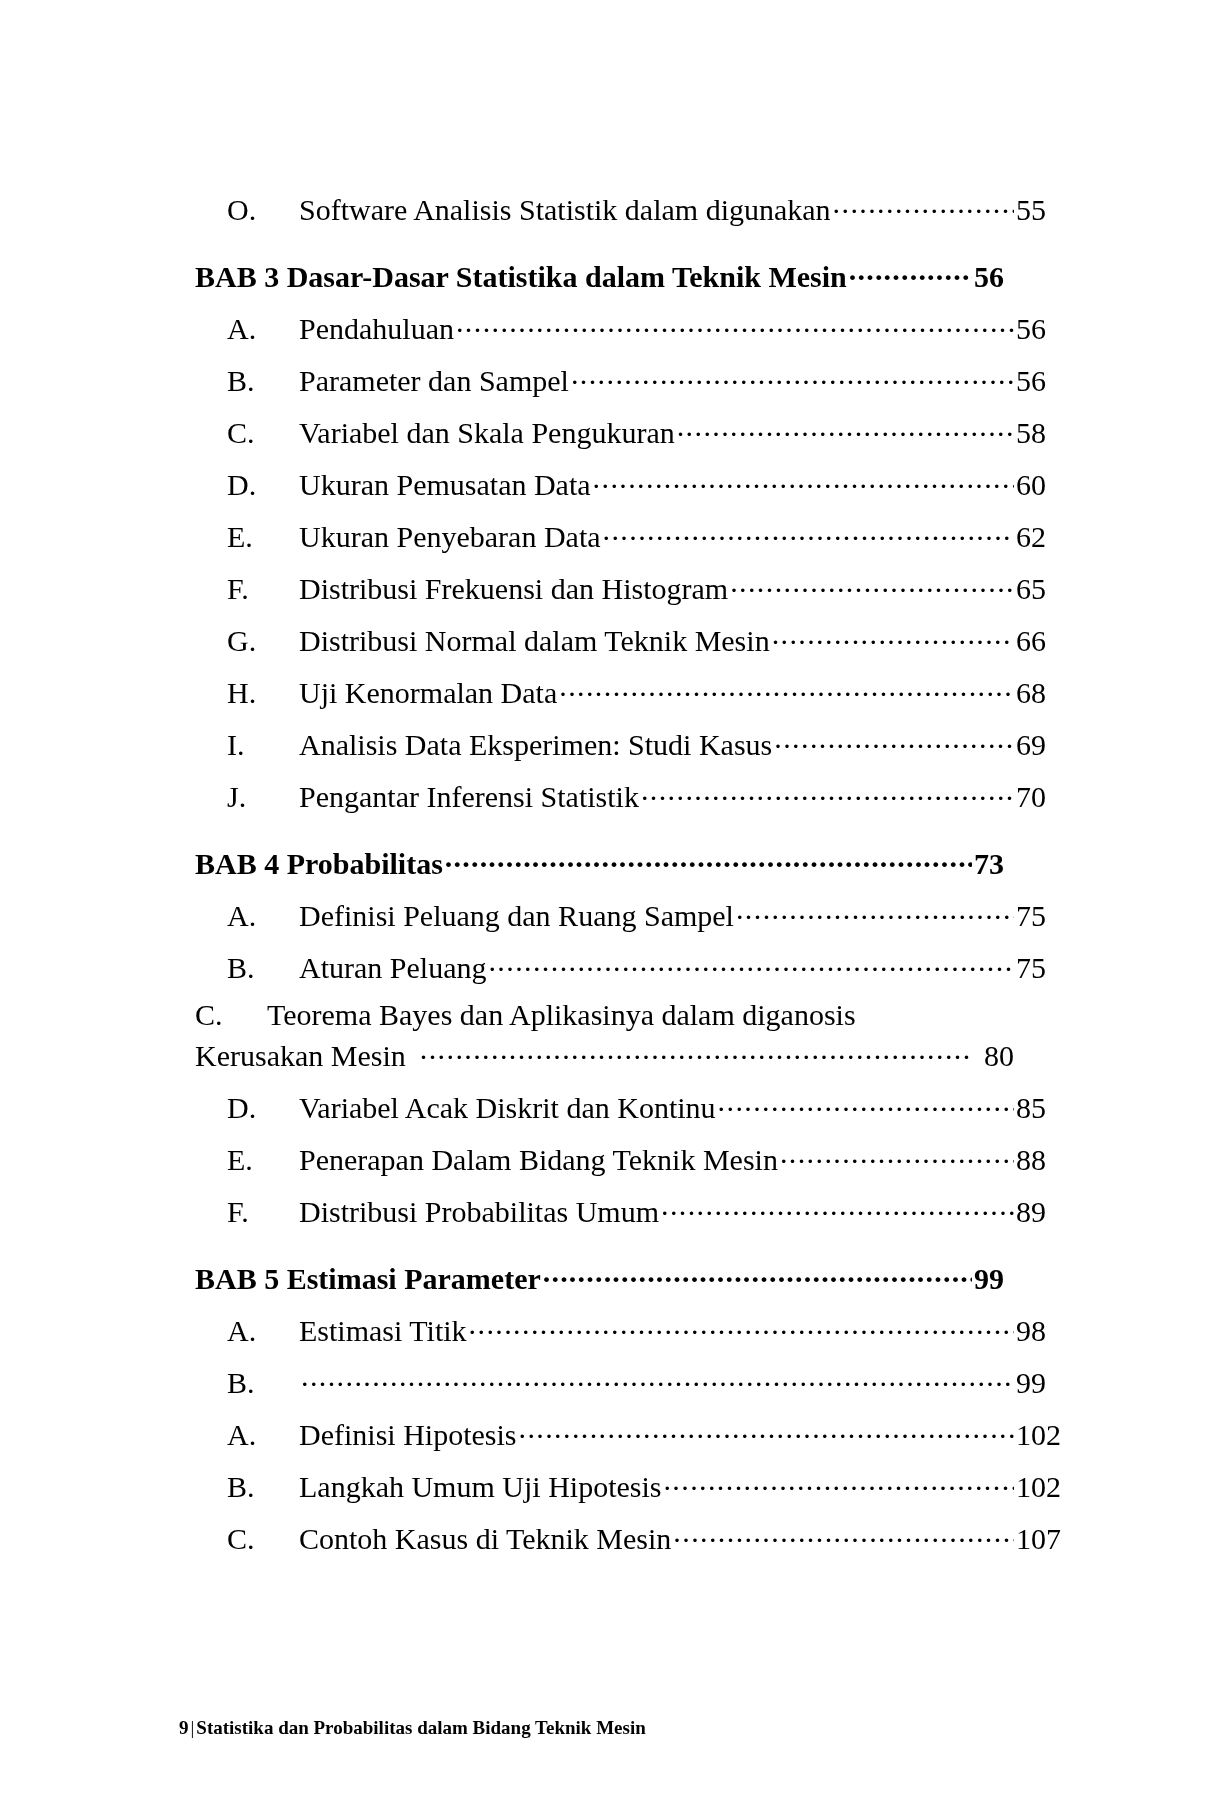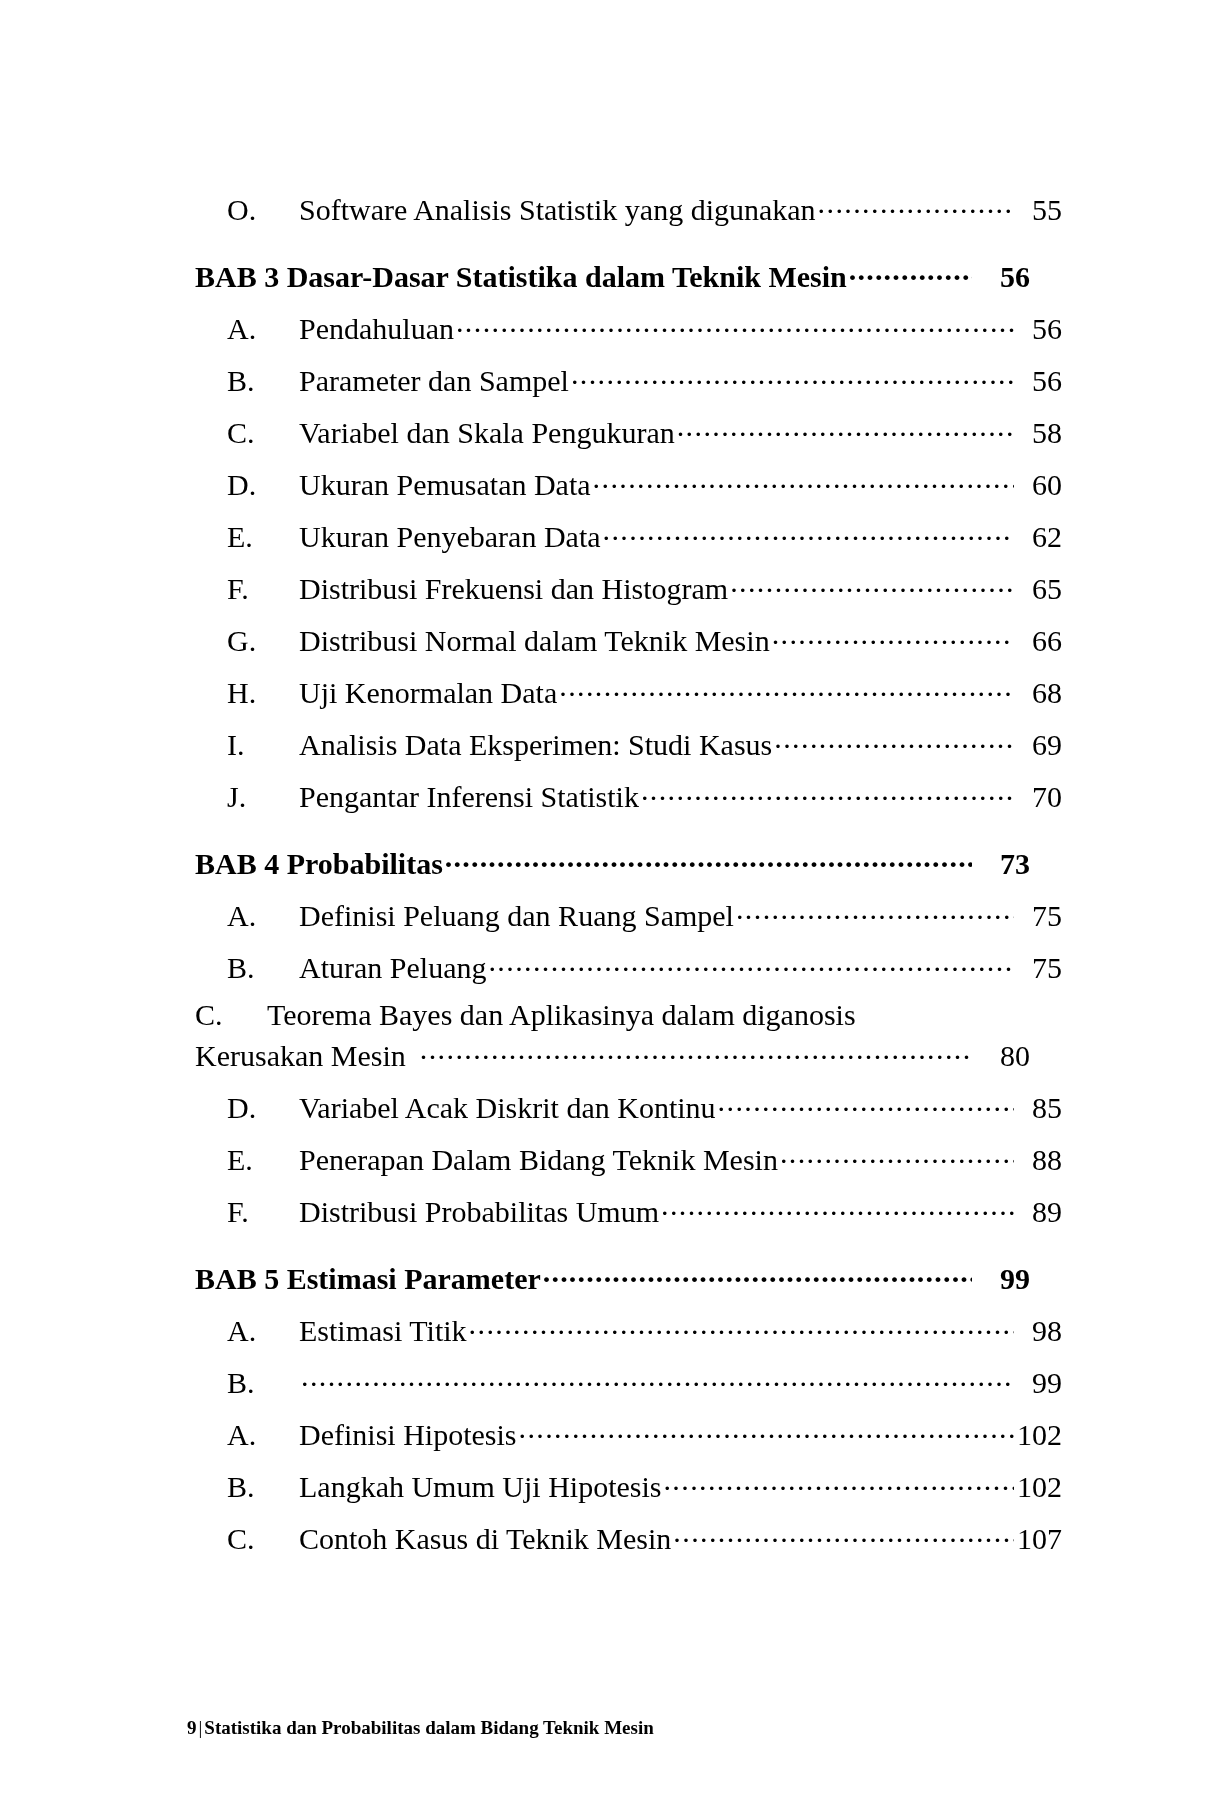--- a/index.html
+++ b/index.html
@@ -62,21 +62,20 @@
     white-space: nowrap;
     letter-spacing: 1.4px;
     font-size: 30px;
   }
   .entry.chapter .leader::before {
     font-weight: bold;
     letter-spacing: 1.2px;
   }
   .pageno {
     flex: 0 0 auto;
-    text-align: right;
     min-width: 46px;
   }
   .entry.chapter .pageno {
     min-width: 56px;
   }
   
   .entry.wrap {
     display: block;
     white-space: normal;
     margin-bottom: 17px;
@@ -95,21 +94,21 @@
   }
   .wrap-line1 .marker {
     flex: 0 0 auto;
     width: 72px;
   }
   .wrap-line2 .title {
     margin-left: 0;
   }
   .footer {
     position: absolute;
-    left: 187px;
+    left: 179px;
     bottom: 72px;
     font-size: 19px;
     font-weight: bold;
     font-family: "Liberation Serif", serif;
     letter-spacing: 0px;
   }
   .footer .fnum {
     font-weight: bold;
   }
   .footer .fbar {
@@ -118,21 +117,21 @@
   }
 </style>
 </head>
 <body>
 
 <div class="page">
 
   <div class="toc" id="toc-root">
       <div class="entry sub">
         <span class="marker">O.</span>
-        <span class="title">Software Analisis Statistik yang digunakan</span>
+        <span class="title">Software Analisis Statistik dalam digunakan</span>
         <span class="leader"></span>
         <span class="pageno">55</span>
       </div>
       <div class="entry chapter">
         <span class="title">BAB 3 Dasar-Dasar Statistika dalam Teknik Mesin </span>
         <span class="leader"></span>
         <span class="pageno">56</span>
       </div>
       <div class="entry sub">
         <span class="marker">A.</span>

